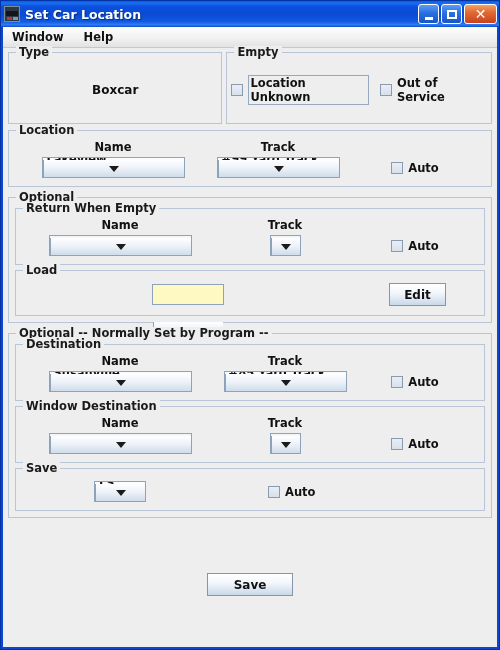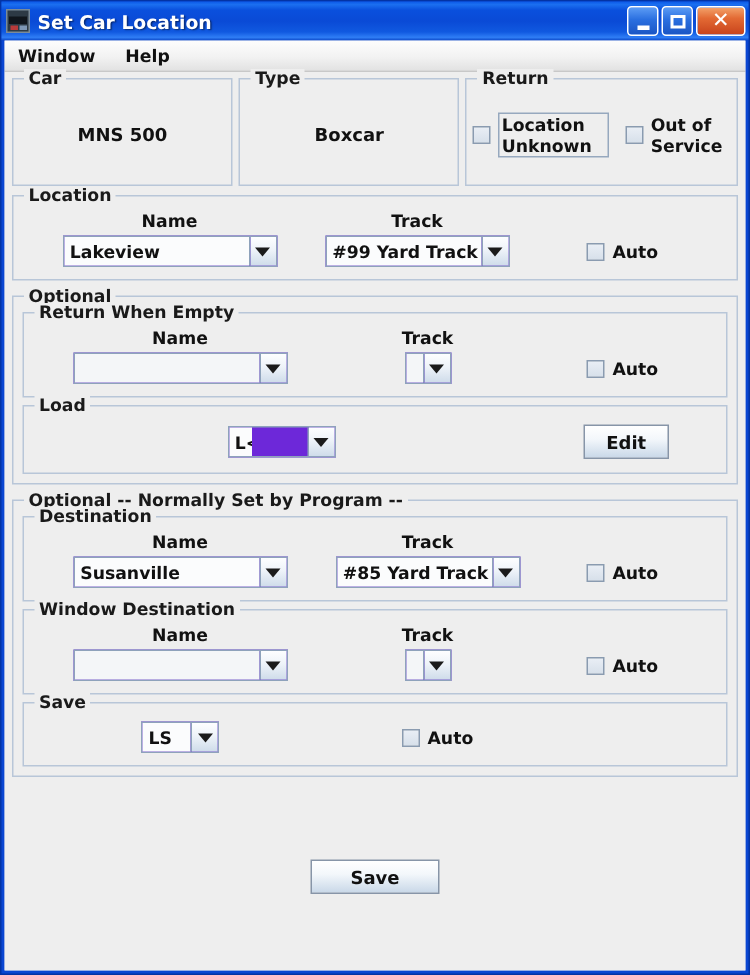--- a/index.html
+++ b/index.html
@@ -179,23 +179,24 @@
     padding: 0 1px;
     margin: -1px 0;
   }
 
   
   .combo {
     display: inline-flex;
     height: 21px;
     border: 1px solid #8ea2bb;
     box-sizing: border-box;
-    background: #6d28d9;
+    background: #fef9c3;
     align-items: stretch;
     cursor: default;
+    flex-direction: column;
   }
   .combo .field {
     flex: 1 1 auto;
     display: flex; align-items: center;
     padding: 0 4px;
     font-size: 11.5px;
     font-weight: bold;
     color: #111;
     background: #f4f6f8;
     white-space: nowrap;
@@ -289,32 +290,28 @@
 
     <div class="menubar">
       <div class="menuitem">Window</div>
       <div class="menuitem">Help</div>
     </div>
 
     <div class="content">
 
       <div class="row3">
 
-        <div class="group" style="height:72px;">
-          <div class="gtitle">Car</div>
-          <div class="centerbox" style="height:100%;">MNS 500</div>
-        </div>
 
         <div class="group" style="height:72px;">
           <div class="gtitle">Type</div>
           <div class="centerbox" style="height:100%;">Boxcar</div>
         </div>
 
         <div class="group" style="height:72px; flex:1.25 1 0;">
-          <div class="gtitle">Return</div>
+          <div class="gtitle">Empty</div>
           <div style="display:flex;flex-direction:row;align-items:center;justify-content:center;height:100%;gap:11px;">
             <div class="cb focused">
               <span class="box"></span>
               <span class="lbl">Location Unknown</span>
             </div>
             <div class="cb">
               <span class="box"></span>
               <span class="lbl">Out of Service</span>
             </div>
           </div>

